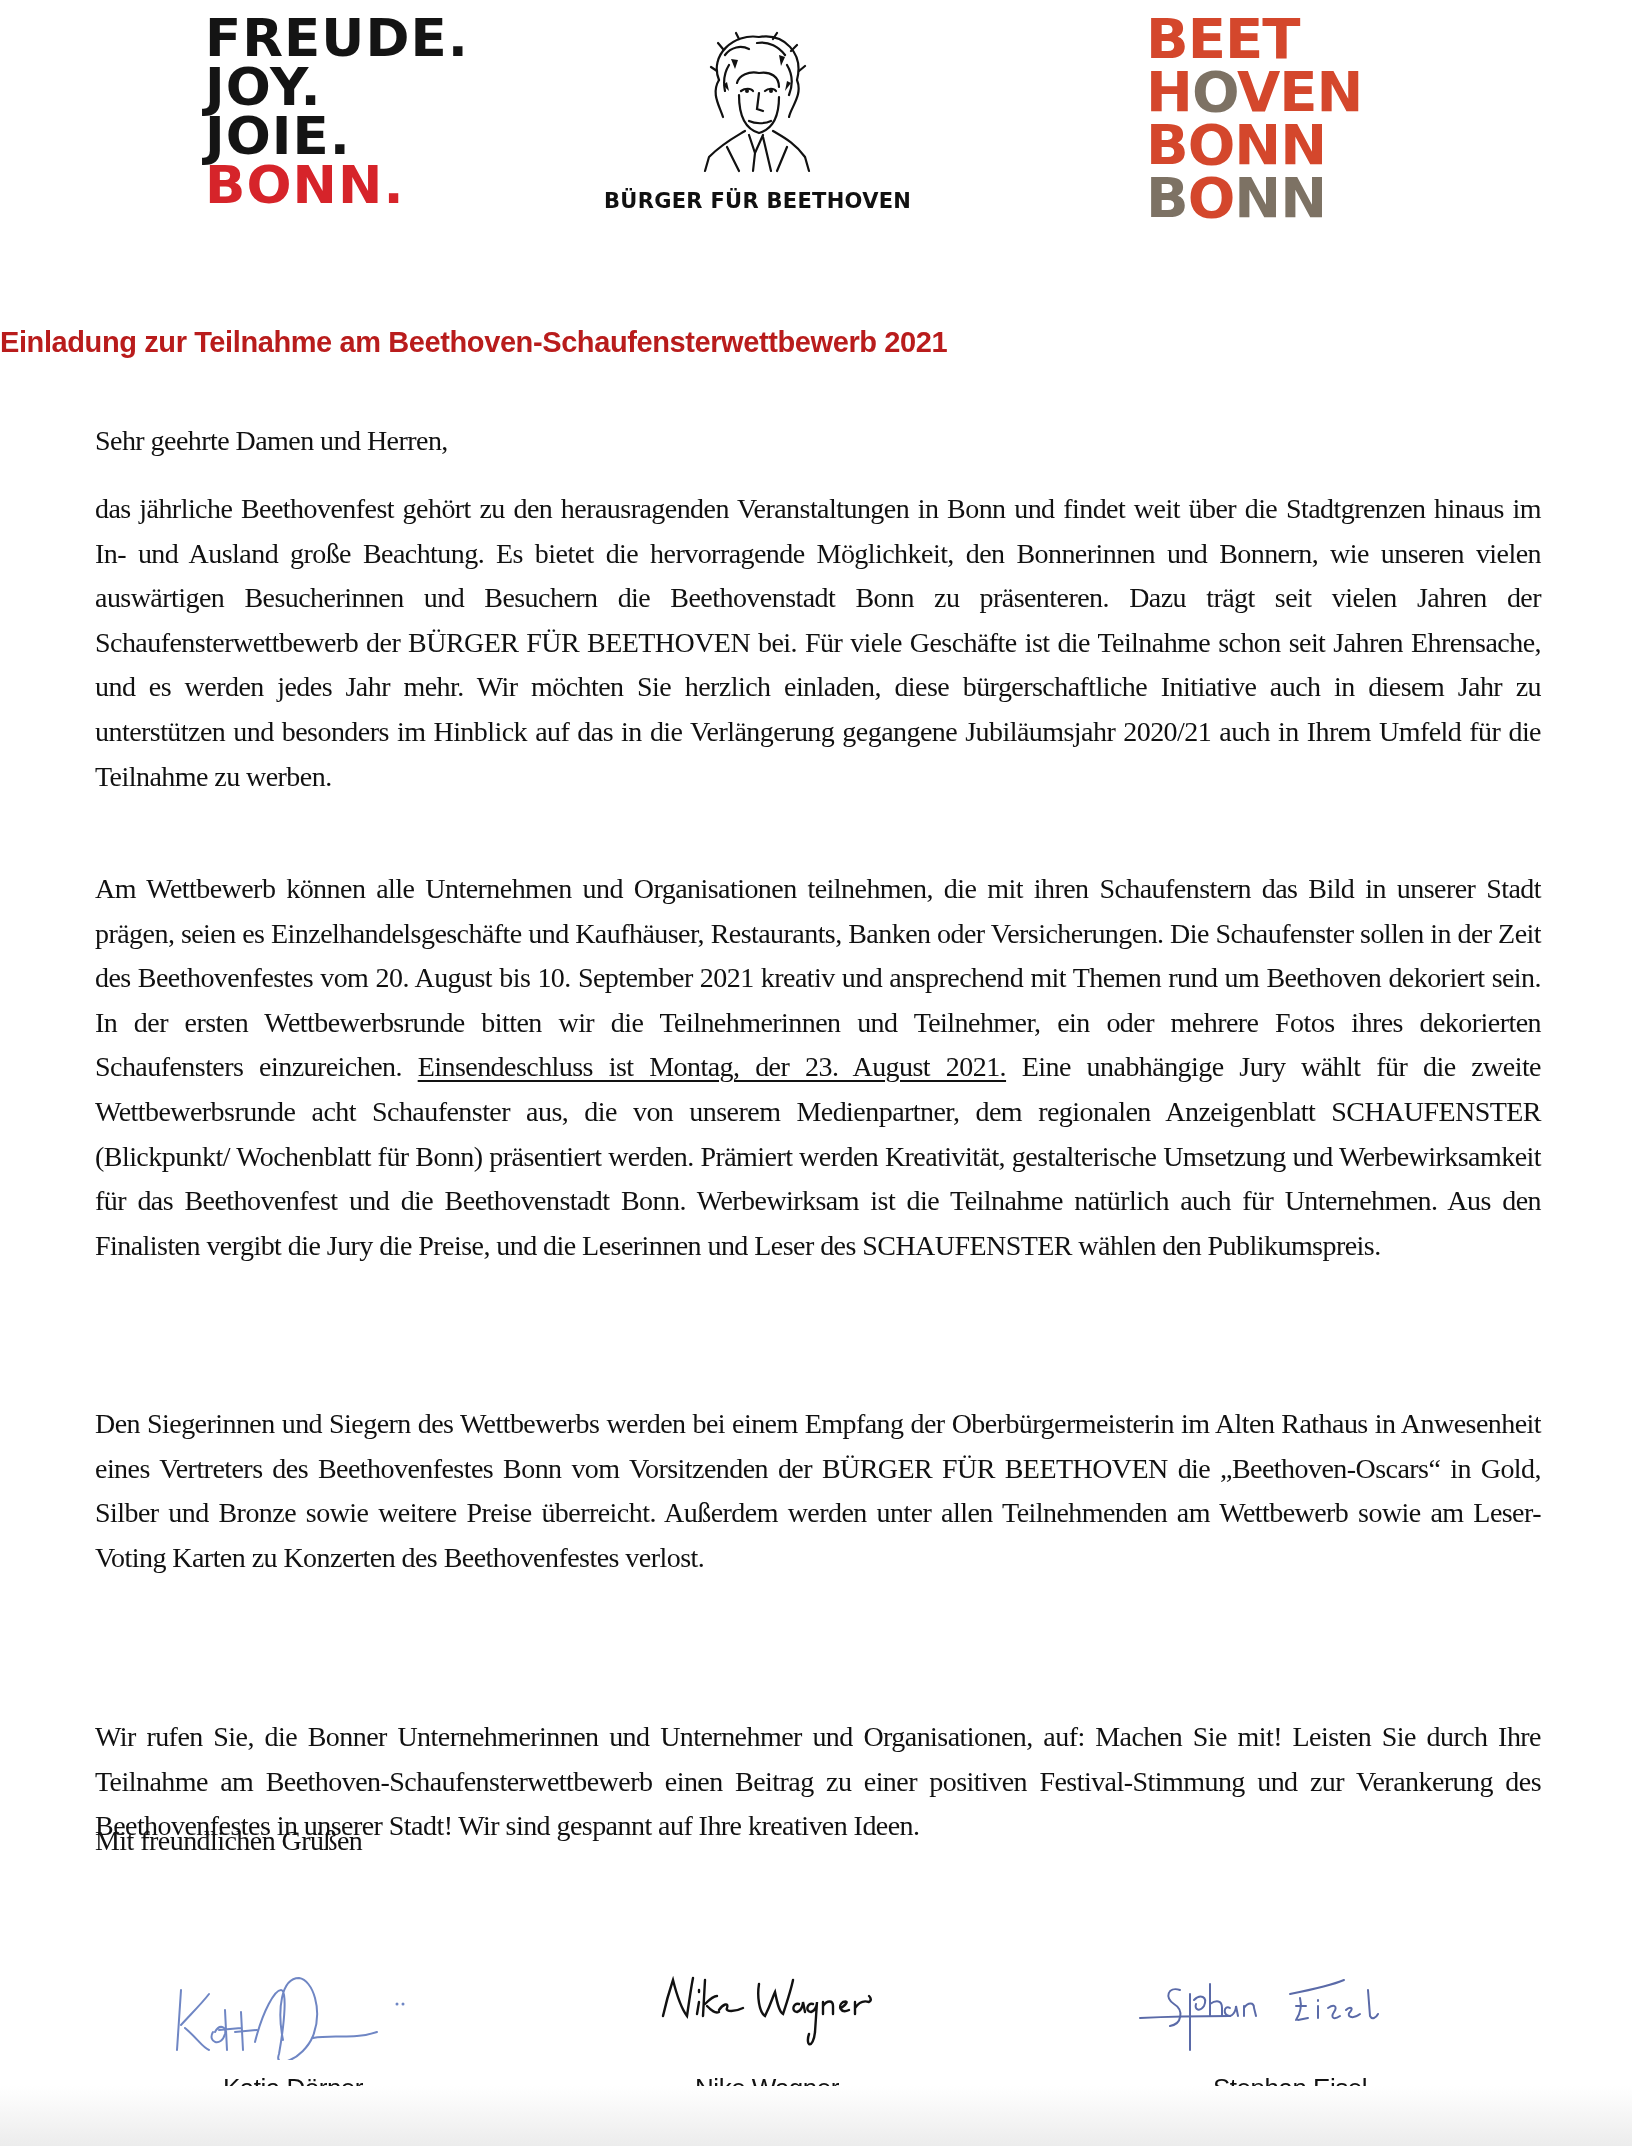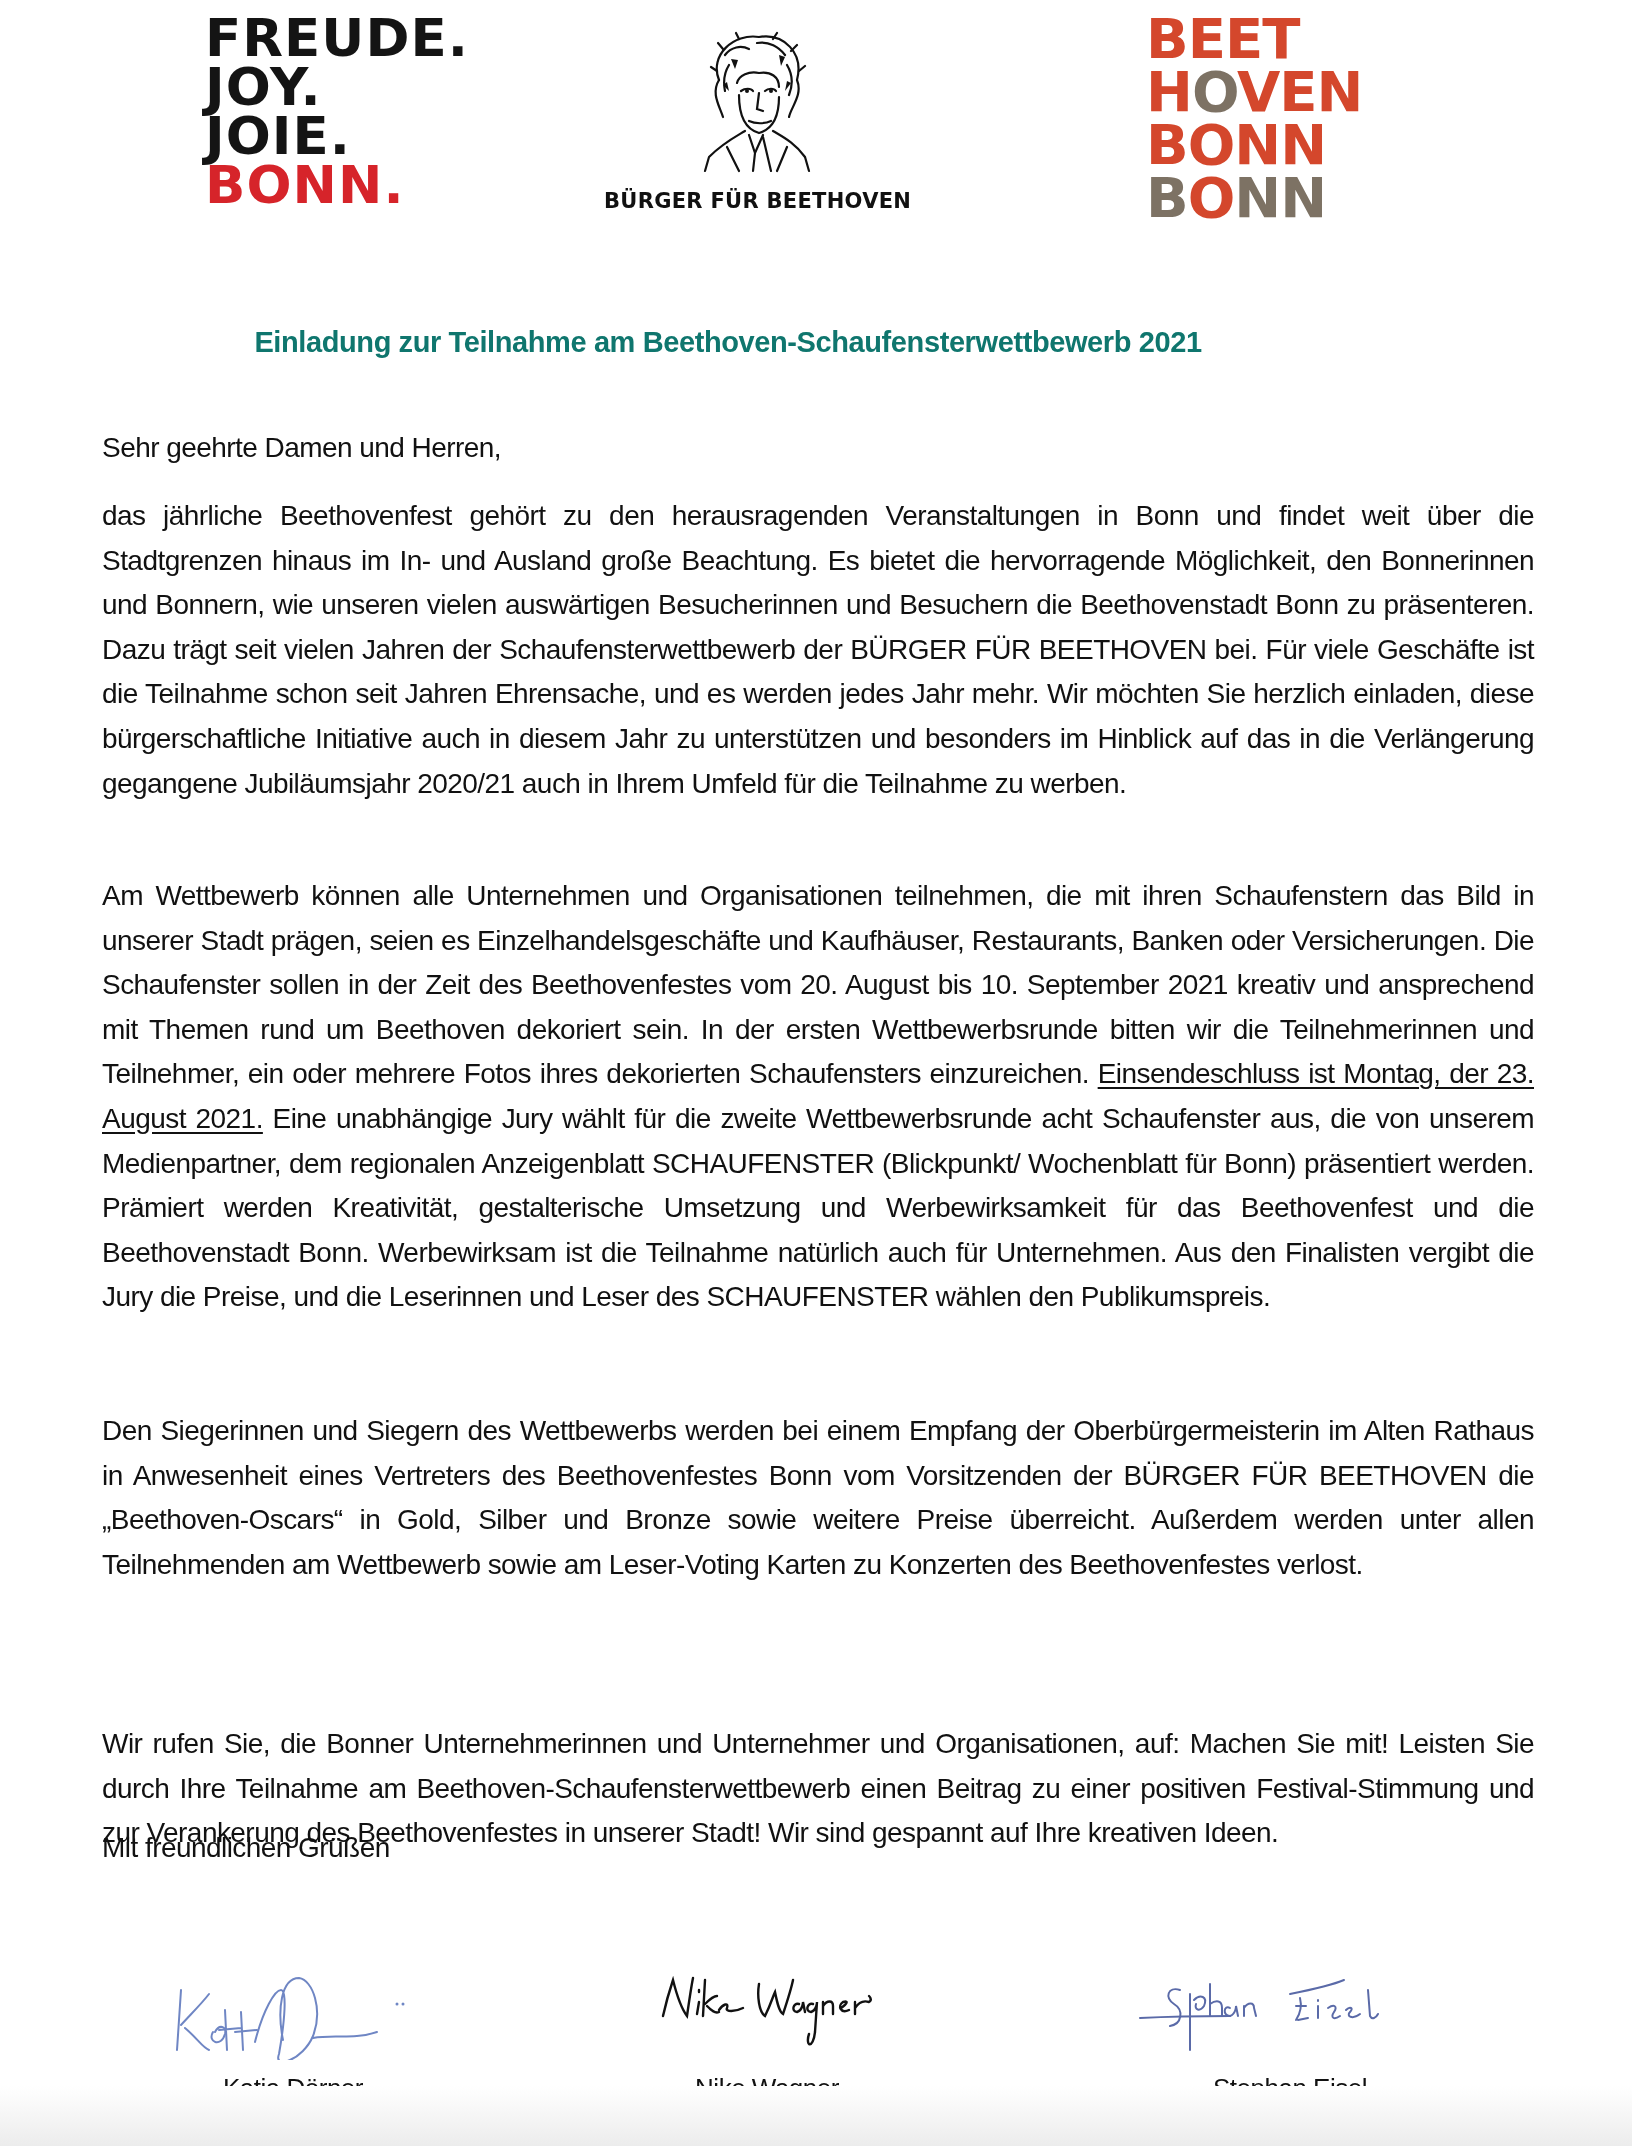--- a/index.html
+++ b/index.html
@@ -34,28 +34,28 @@
   .logo-bf {
     position: absolute; left: 1146px; top: 12px;
     font-family: "DejaVu Sans", sans-serif; font-weight: bold;
     font-size: 56px; line-height: 53px; letter-spacing: -1px;
   }
   .logo-bf span.r { color: #d4472c; }
   .logo-bf span.g { color: #7d7264; }
   .logo-bf .line { display: block; }
   
   .title {
-    position: absolute; left: 0; width: 1456px; top: 326px; text-align: center;
-    font-weight: bold; font-size: 29px; color: #0f766e; letter-spacing: -0.4px;
+    position: absolute; left: 0; width: 1456px; top: 326px; 
+    font-weight: bold; font-size: 29px; color: #b91c1c; letter-spacing: -0.4px;
   }
   .doc {
     position: absolute; left: 90px; width: 1456px;
     font-size: 28px; line-height: 44.6px; color: #111;
   }
-  .doc p { margin: 12px; text-align: justify; text-align-last: left; letter-spacing: -0.55px; }
+  .doc p { margin: 5px; text-align: justify; text-align-last: left; letter-spacing: -0.55px; font-family: Liberation Serif, serif; }
   .salutation { top: 414px; }
   .p1 { top: 482px; }
   .p2 { top: 862px; }
   .p3 { top: 1397px; }
   .p4 { top: 1710px; }
   .closing { top: 1814px; }
   .u { text-decoration: underline; text-underline-offset: 4px; }
   
   .sig {
     position: absolute; top: 1950px; width: 520px; text-align: center;

